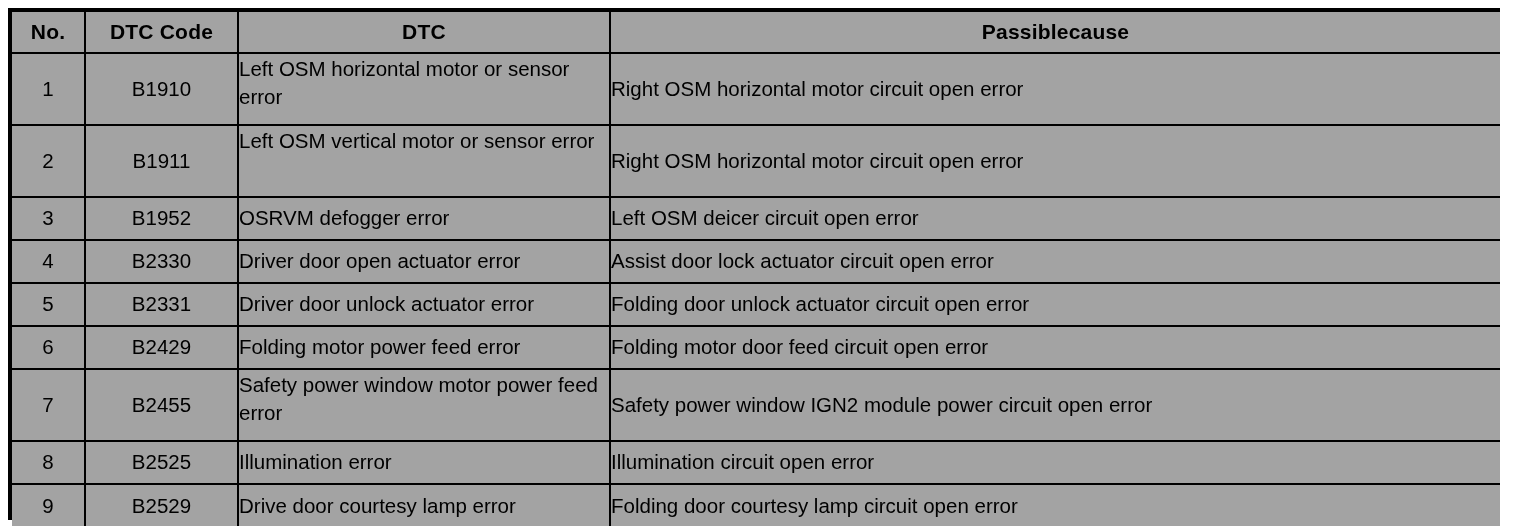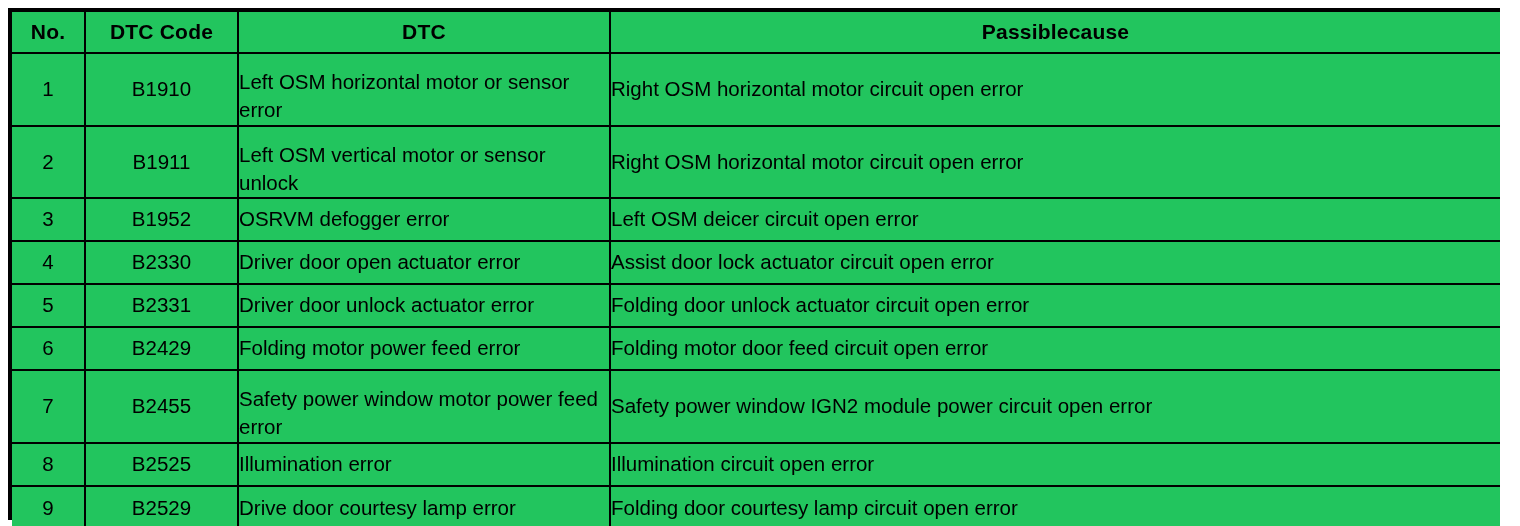--- a/index.html
+++ b/index.html
@@ -30,21 +30,21 @@
     width: 100%;
     height: 100%;
     border-collapse: collapse;
     table-layout: fixed;
   }
 
   table.dtc-table td,
   table.dtc-table th {
     border: 2px solid #000000;
     padding: 0;
-    background: #22c55e;
+    background: #a3a3a3;
   }
   
   table.dtc-table tr:first-child th { border-top: none; }
   table.dtc-table tr:last-child td { border-bottom: none; }
   table.dtc-table td:first-child,
   table.dtc-table th:first-child { border-left: none; }
   table.dtc-table td:last-child,
   table.dtc-table th:last-child { border-right: none; }
 
   
@@ -79,21 +79,21 @@
     padding-left: 8px;
     padding-right: 4px;
   }
   td.cause-txt {
     text-align: left;
     padding-left: 9px;
     padding-right: 4px;
     margin-top: 28px;
   }
   
-  tr.tall td.dtc-txt { vertical-align: top; padding-top: 14px; }
+  tr.tall td.dtc-txt { vertical-align: top; padding-top: 1px; }
   tr.tall td.cause-txt { vertical-align: middle; }
 
   tr.r-tall { height: 72px; }
   tr.r-short { height: 43px; }
 </style>
 </head>
 <body>
 
 <div class="table-wrap">
   <table class="dtc-table">
@@ -114,21 +114,21 @@
     <tbody>
       <tr class="tall r-tall">
         <td class="num">1</td>
         <td class="code">B1910</td>
         <td class="dtc-txt">Left OSM horizontal motor or sensor error</td>
         <td class="cause-txt">Right OSM horizontal motor circuit open error</td>
       </tr>
       <tr class="tall r-tall">
         <td class="num">2</td>
         <td class="code">B1911</td>
-        <td class="dtc-txt">Left OSM vertical motor or sensor unlock</td>
+        <td class="dtc-txt">Left OSM vertical motor or sensor error</td>
         <td class="cause-txt">Right OSM horizontal motor circuit open error</td>
       </tr>
       <tr class="r-short">
         <td class="num">3</td>
         <td class="code">B1952</td>
         <td class="dtc-txt">OSRVM defogger error</td>
         <td class="cause-txt">Left OSM deicer circuit open error</td>
       </tr>
       <tr class="r-short">
         <td class="num">4</td>

